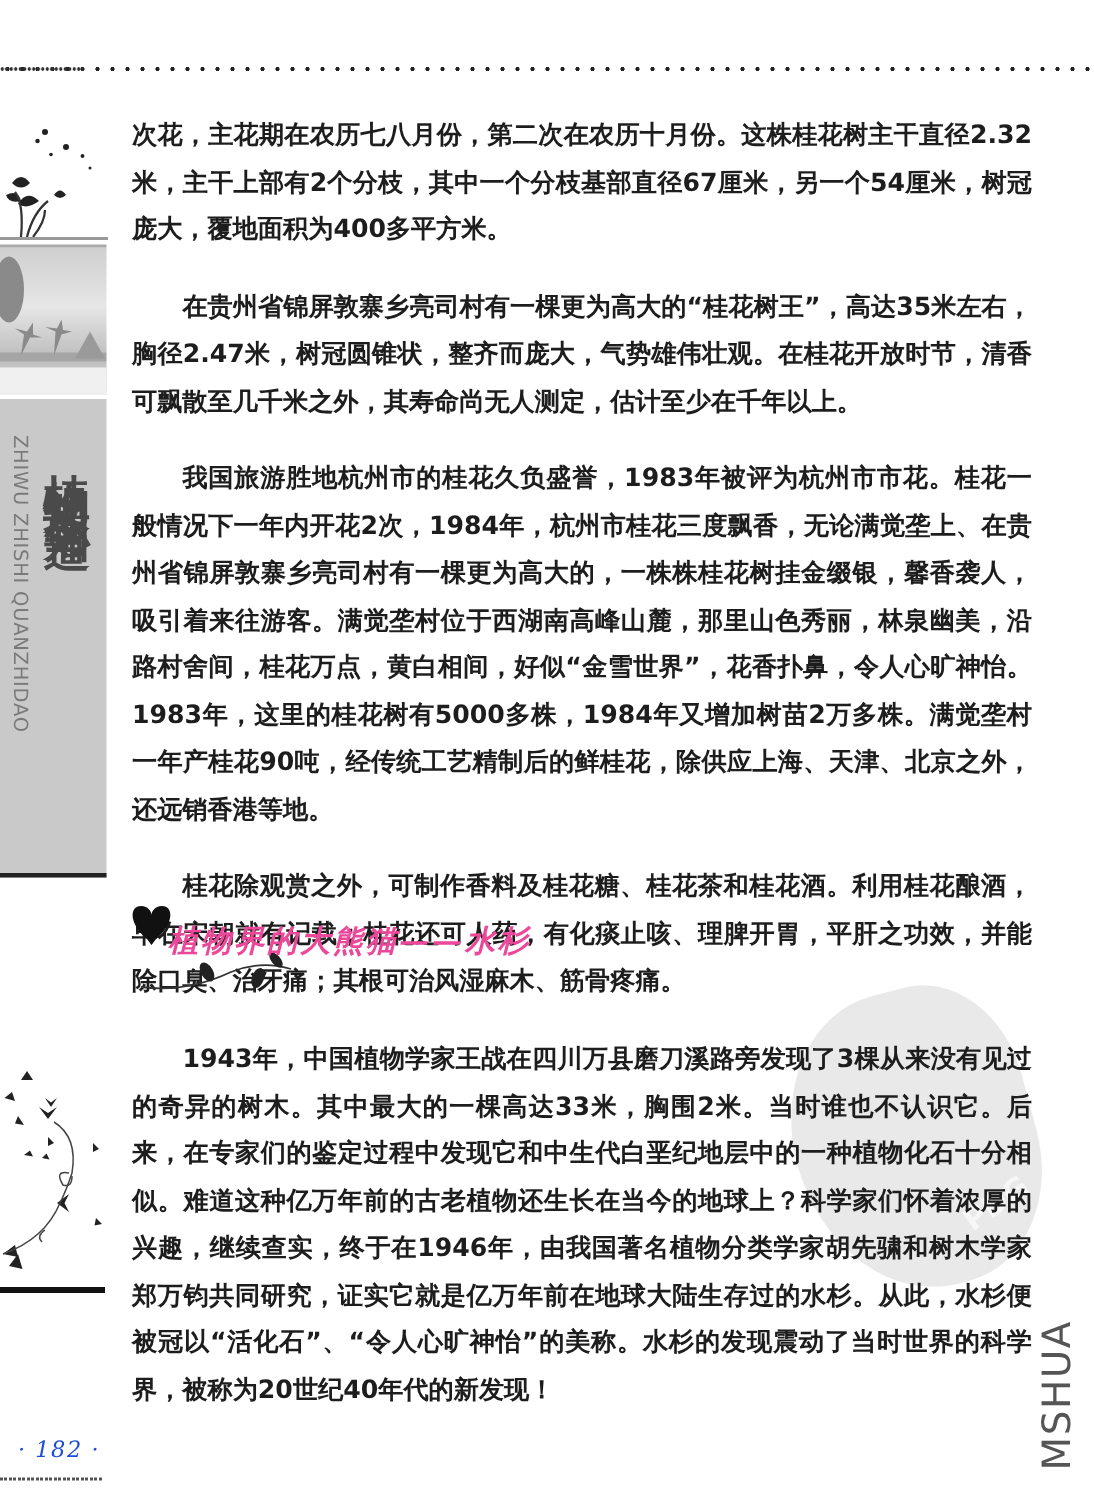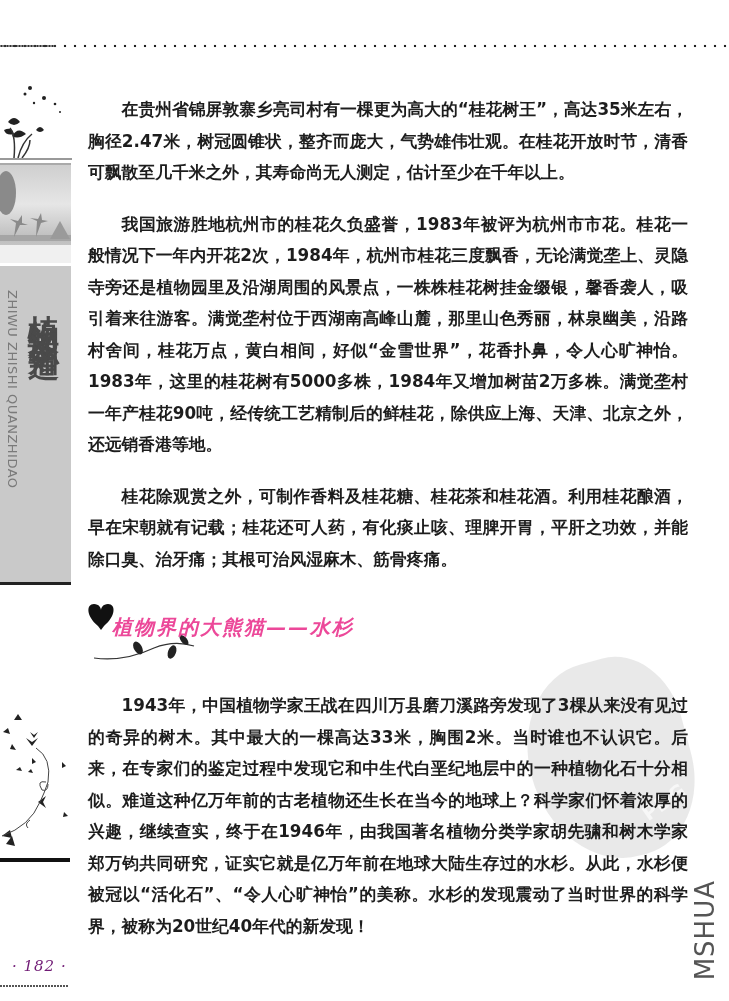--- a/index.html
+++ b/index.html
@@ -65,21 +65,21 @@
   }
   .para.indent { text-indent: 2em; margin-top: 20px; }
 
   .section-heading { position: absolute; left: 84px; top: 600px; width: 340px; height: 64px; }
   .section-heading .title {
     position: absolute; left: 28px; top: 14px; font-size: 20px; font-weight: bold; font-style: italic;
     font-family: "DejaVu Serif", serif; letter-spacing: 2px; color: #ec4899;
   }
   .page-number {
     position: absolute; left: 12px; top: 957px; font-size: 15px; font-style: italic;
-    font-family: "DejaVu Serif", serif; color: #701a75; letter-spacing: 1px;
+    font-family: "DejaVu Serif", serif; color: #1d4ed8; letter-spacing: 1px;
   }
   .page-number-rule {
     position: absolute; left: 0; top: 985px; width: 68px; height: 2px;
     background-image: repeating-linear-gradient(90deg, #555 0 2px, transparent 2px 3px);
   }
 </style>
 </head>
 <body>
 
 <div class="dotted-rule">
@@ -147,22 +147,23 @@
       <path d="M30 120 q-6 4 -2 8"></path>
   </g>
 </svg>
 <div class="side-bottom-rule"></div>
 
 <div class="watermark"></div>
 <div class="watermark-text">PDG</div>
 <div class="side-stamp">MSHUA</div>
 
 <div class="text-block" style="top: 74px;">
+  <p class="para">次花，主花期在农历七八月份，第二次在农历十月份。这株桂花树主干直径2.32米，主干上部有2个分枝，其中一个分枝基部直径67厘米，另一个54厘米，树冠庞大，覆地面积为400多平方米。</p>
   <p class="para indent">在贵州省锦屏敦寨乡亮司村有一棵更为高大的“桂花树王”，高达35米左右，胸径2.47米，树冠圆锥状，整齐而庞大，气势雄伟壮观。在桂花开放时节，清香可飘散至几千米之外，其寿命尚无人测定，估计至少在千年以上。</p>
-  <p class="para indent">我国旅游胜地杭州市的桂花久负盛誉，1983年被评为杭州市市花。桂花一般情况下一年内开花2次，1984年，杭州市桂花三度飘香，无论满觉垄上、灵隐寺旁还是植物园里及沿湖周围的风景点，一株株桂花树挂金缀银，馨香袭人，吸引着来往游客。满觉垄村位于西湖南高峰山麓，那里山色秀丽，林泉幽美，沿路村舍间，桂花万点，黄白相间，好似“金雪世界”，花香扑鼻，令人心旷神怡。1983年，这里的桂花树有5000多株，1984年又增加树苗2万多株。满觉垄村一年产桂花90吨，经传统工艺精制后的鲜桂花，除供应上海、天津、北京之外，还远销香港等地。</p>
+  <p class="para indent">我国旅游胜地杭州市的桂花久负盛誉，1983年被评为杭州市市花。桂花一般情况下一年内开花2次，1984年，杭州市桂花三度飘香，无论满觉垄上、在贵州省锦屏敦寨乡亮司村有一棵更为高大的，一株株桂花树挂金缀银，馨香袭人，吸引着来往游客。满觉垄村位于西湖南高峰山麓，那里山色秀丽，林泉幽美，沿路村舍间，桂花万点，黄白相间，好似“金雪世界”，花香扑鼻，令人心旷神怡。1983年，这里的桂花树有5000多株，1984年又增加树苗2万多株。满觉垄村一年产桂花90吨，经传统工艺精制后的鲜桂花，除供应上海、天津、北京之外，还远销香港等地。</p>
   <p class="para indent">桂花除观赏之外，可制作香料及桂花糖、桂花茶和桂花酒。利用桂花酿酒，早在宋朝就有记载；桂花还可人药，有化痰止咳、理脾开胃，平肝之功效，并能除口臭、治牙痛；其根可治风湿麻木、筋骨疼痛。</p>
 </div>
 
 <div class="section-heading">
   <svg width="340" height="64" viewBox="0 0 340 64" style="position:absolute;left:0;top:0;">
     <path d="M14 26 C2 16 2 4 10 4 C15 4 17 8 17 10 C17 8 19 4 24 4 C32 4 32 16 20 26 L17 30 Z" fill="#111"></path>
     <path d="M10 58 q30 4 60 -10 q20 -8 40 -2" stroke="#333" stroke-width="1.2" fill="none"></path>
     <ellipse cx="54" cy="48" rx="4" ry="7" fill="#222" transform="rotate(-30 54 48)"></ellipse>
     <ellipse cx="88" cy="52" rx="4" ry="7" fill="#222" transform="rotate(20 88 52)"></ellipse>
     <ellipse cx="100" cy="40" rx="3" ry="6" fill="#222" transform="rotate(-40 100 40)"></ellipse>

